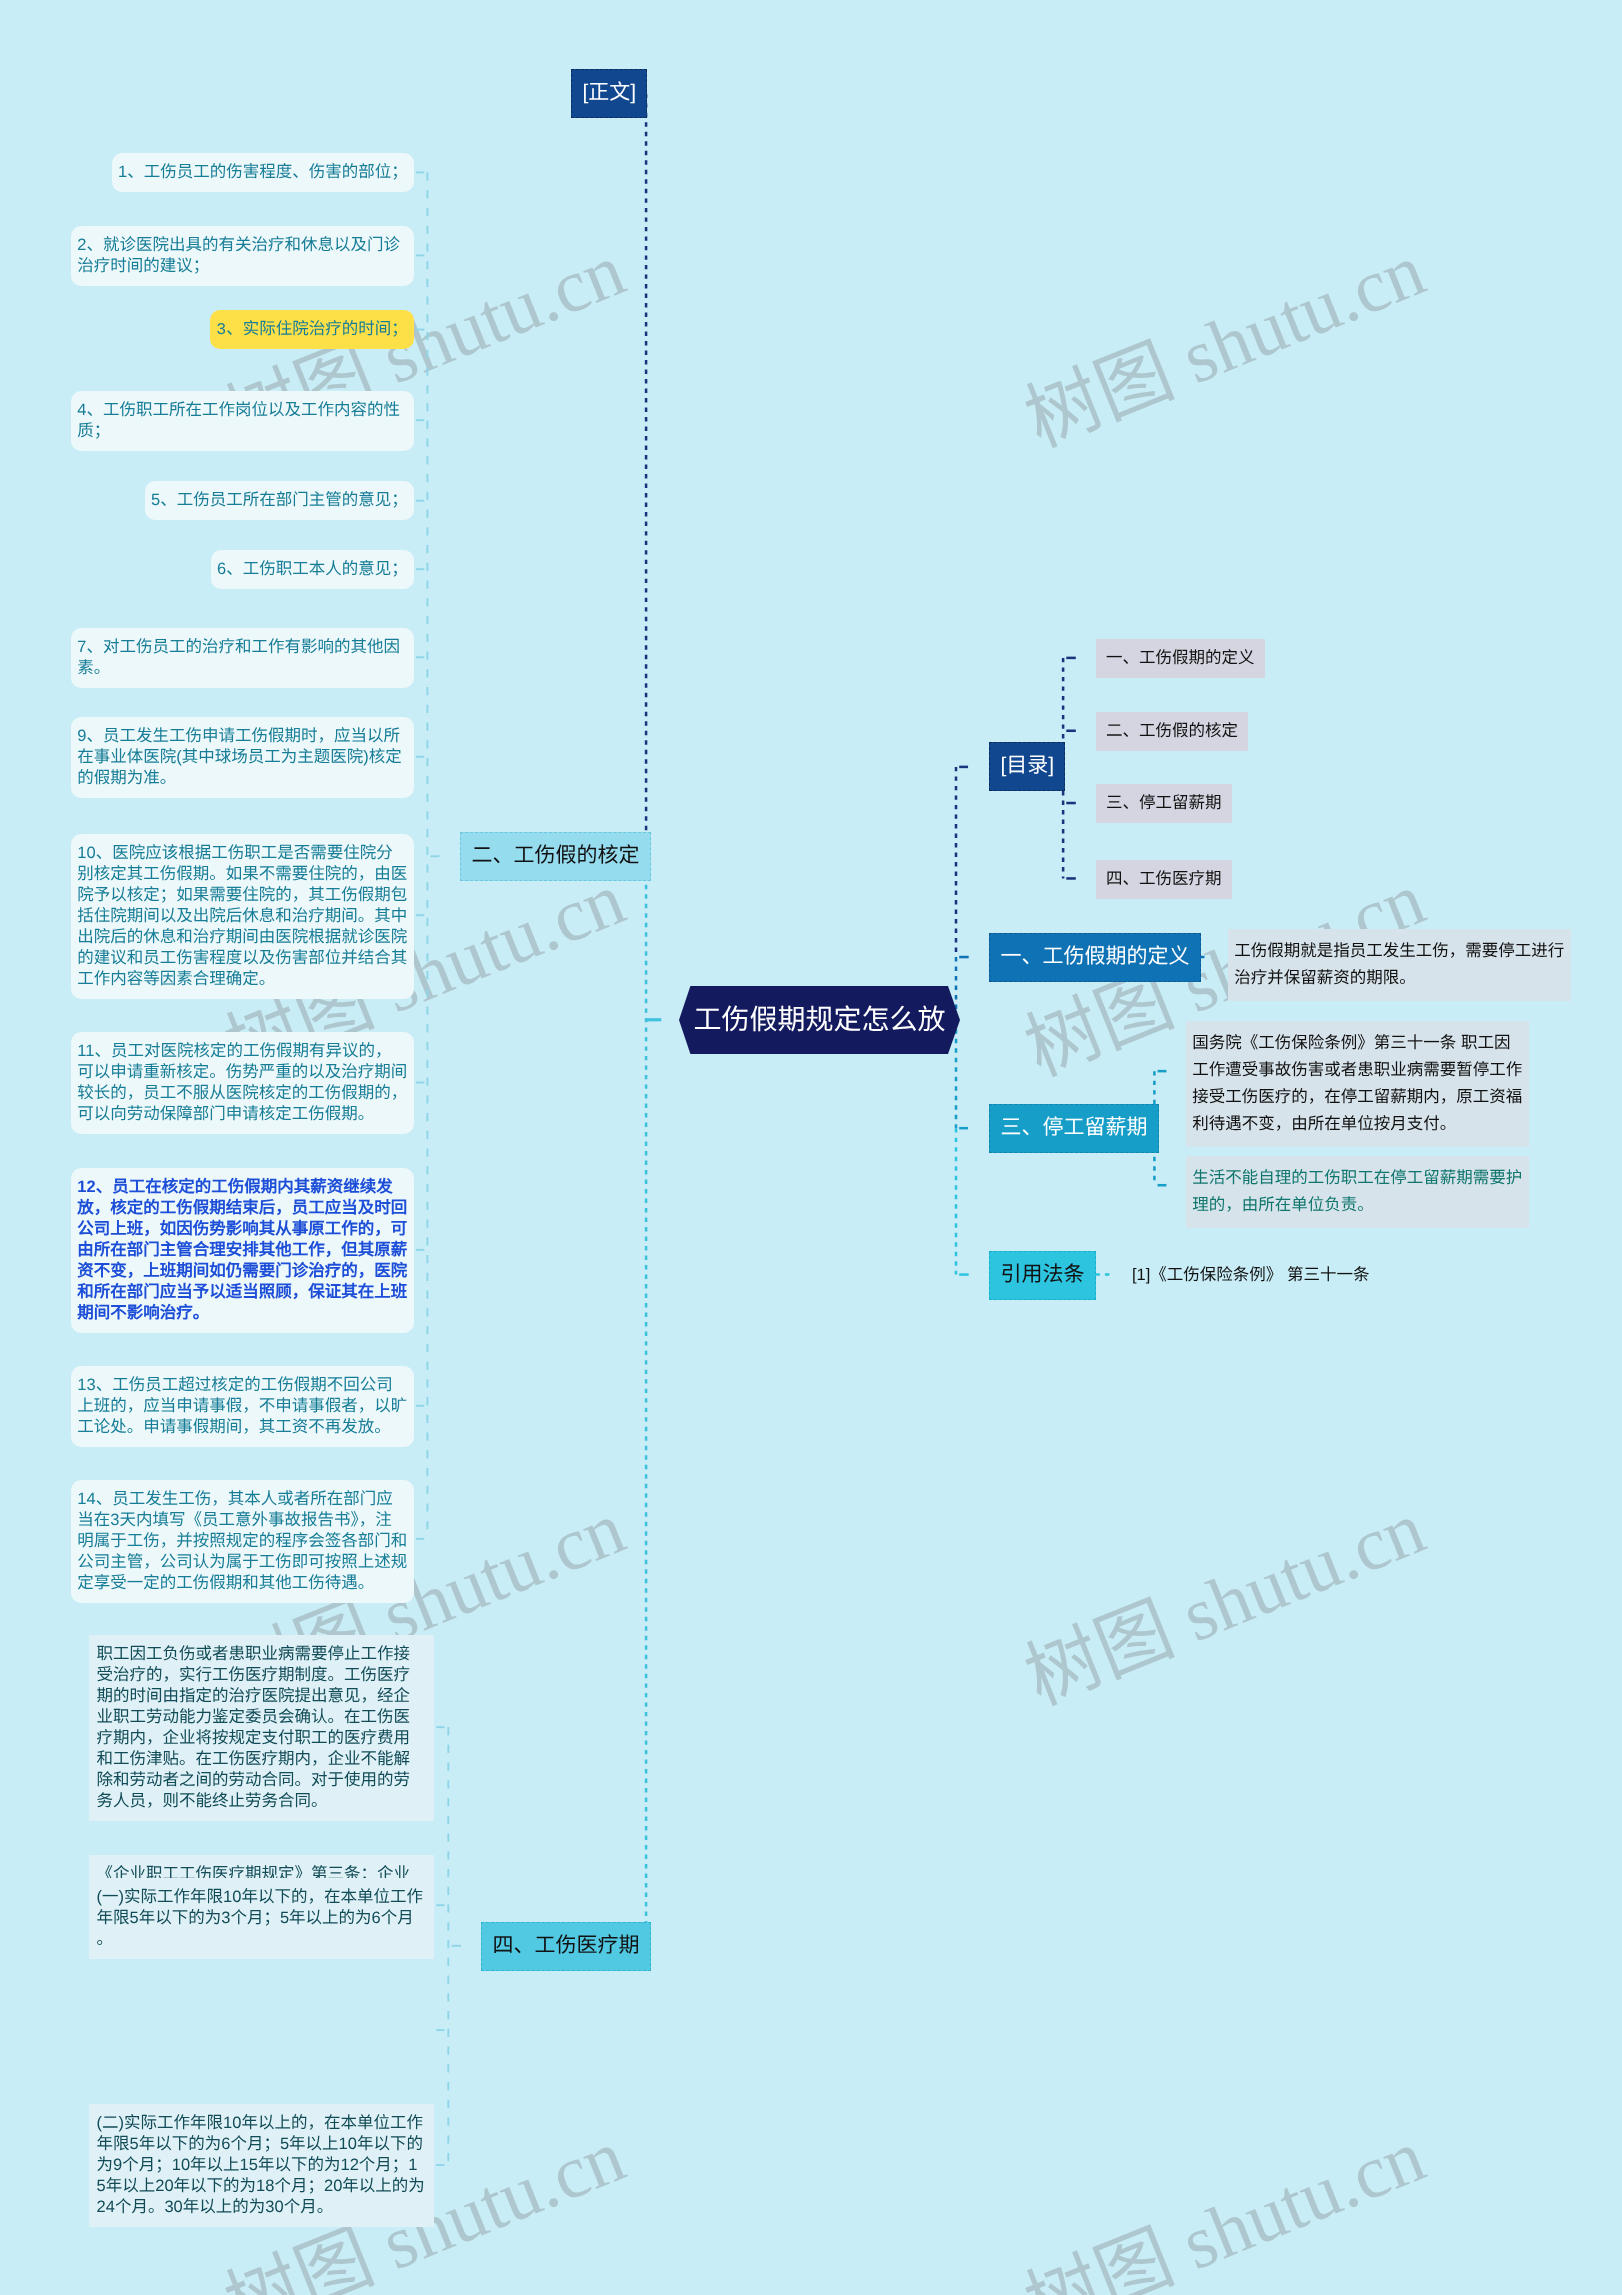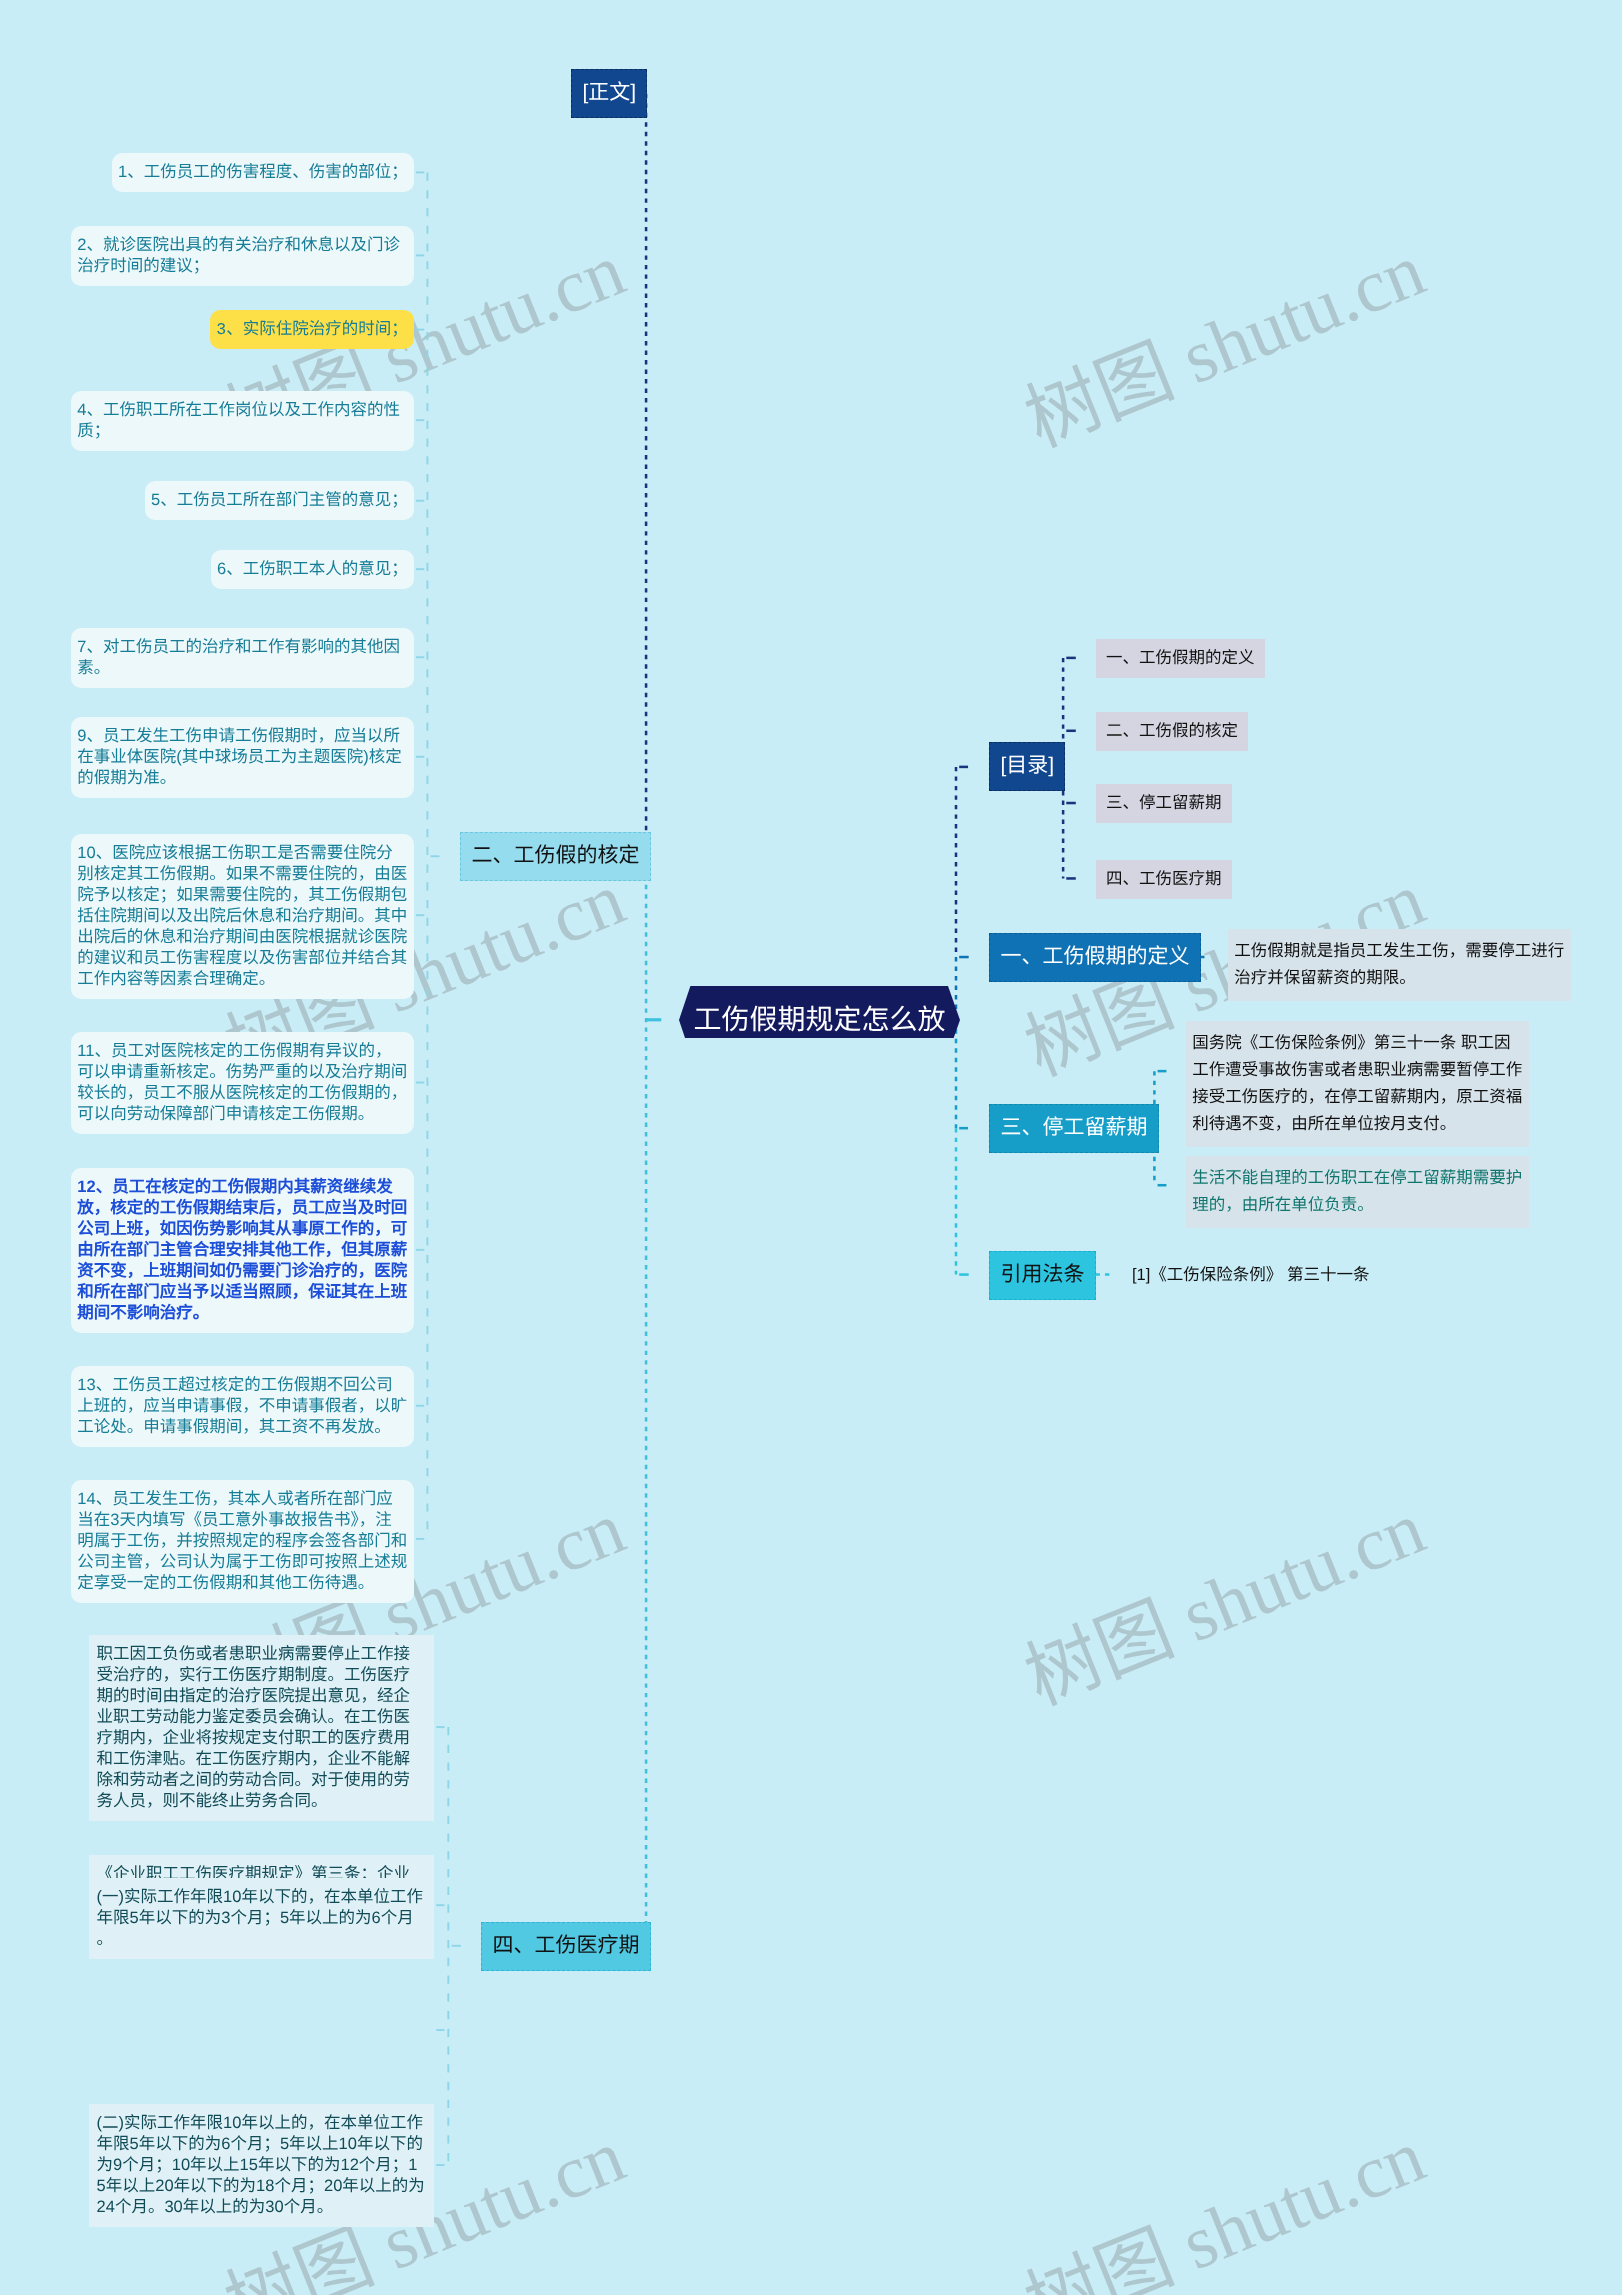--- a/index.html
+++ b/index.html
@@ -97,21 +97,21 @@
 <div class="node leaf" style="right: 1209px; top: 1032px; max-width: 343px; background: rgb(237, 248, 250); color: rgb(23, 125, 151);"><span>11、员工对医院核定的工伤假期有异议的，可以申请重新核定。伤势严重的以及治疗期间较长的，员工不服从医院核定的工伤假期的，可以向劳动保障部门申请核定工伤假期。</span></div>
 <div class="node leaf" style="right: 1209px; top: 1168px; max-width: 343px; background: rgb(237, 248, 250); color: #1d4ed8; font-weight: bold;"><span>12、员工在核定的工伤假期内其薪资继续发放，核定的工伤假期结束后，员工应当及时回公司上班，如因伤势影响其从事原工作的，可由所在部门主管合理安排其他工作，但其原薪资不变，上班期间如仍需要门诊治疗的，医院和所在部门应当予以适当照顾，保证其在上班期间不影响治疗。</span></div>
 <div class="node leaf" style="right: 1209px; top: 1366px; max-width: 343px; background: rgb(237, 248, 250); color: rgb(23, 125, 151);"><span>13、工伤员工超过核定的工伤假期不回公司上班的，应当申请事假，不申请事假者，以旷工论处。申请事假期间，其工资不再发放。</span></div>
 <div class="node leaf" style="right: 1209px; top: 1480px; max-width: 343px; background: rgb(237, 248, 250); color: rgb(23, 125, 151);"><span>14、员工发生工伤，其本人或者所在部门应当在3天内填写《员工意外事故报告书》，注明属于工伤，并按照规定的程序会签各部门和公司主管，公司认为属于工伤即可按照上述规定享受一定的工伤假期和其他工伤待遇。</span></div>
 <div class="node tagd" style="left:442px;top:832px;background:#96dcef;outline:1.3px dashed #6cc7de;outline-offset:-1.3px;"><span>二、工伤假的核定</span></div>
 <div class="node leafb" style="right: 1189px; top: 1635px; max-width: 345px; background: rgb(223, 241, 246); color: rgb(17, 75, 87);"><span>职工因工负伤或者患职业病需要停止工作接受治疗的，实行工伤医疗期制度。工伤医疗期的时间由指定的治疗医院提出意见，经企业职工劳动能力鉴定委员会确认。在工伤医疗期内，企业将按规定支付职工的医疗费用和工伤津贴。在工伤医疗期内，企业不能解除和劳动者之间的劳动合同。对于使用的劳务人员，则不能终止劳务合同。</span></div>
 <div class="node leafb" style="right: 1189px; top: 1855px; max-width: 345px; background: rgb(223, 241, 246); color: rgb(17, 75, 87);"><span>《企业职工工伤医疗期规定》第三条：企业职工因患病或因工负伤，需要停止工作医疗时，根据本人实际参加工作年限和在本单位工作年限，给予3个月到24个月的医疗期。</span></div>
 <div class="node leafb" style="right: 1189px; top: 1878px; max-width: 345px; background: rgb(223, 241, 246); color: rgb(17, 75, 87);"><span>(一)实际工作年限10年以下的，在本单位工作年限5年以下的为3个月；5年以上的为6个月。</span></div>
 <div class="node leafb" style="right: 1189px; top: 2104px; max-width: 345px; background: rgb(223, 241, 246); color: rgb(17, 75, 87);"><span>(二)实际工作年限10年以上的，在本单位工作年限5年以下的为6个月；5年以上10年以下的为9个月；10年以上15年以下的为12个月；15年以上20年以下的为18个月；20年以上的为24个月。30年以上的为30个月。</span></div>
 <div class="node tagd" style="left:463px;top:1922px;background:#51c9e3;outline:1.3px dashed #2fb4d2;outline-offset:-1.3px;"><span>四、工伤医疗期</span></div>
-<div class="node root" style="left: 661px; top: 986px; width: 281px; height: 52px; background: rgb(20, 26, 94); clip-path: polygon(11.4px 0px, 269px 0px, 281px 34px, 269px 68px, 11.4px 68px, 0px 34px); color: rgb(255, 255, 255);"><span>工伤假期规定怎么放</span></div>
+<div class="node root" style="left: 661px; top: 986px; width: 281px; height: 68px; background: rgb(20, 26, 94); clip-path: polygon(11.4px 0px, 269px 0px, 281px 34px, 269px 68px, 11.4px 68px, 0px 34px); color: rgb(255, 255, 255);"><span>工伤假期规定怎么放</span></div>
 <div class="node tag" style="left:971px;top:742px;background:#11478f;outline:1.3px dashed #0c2e5e;outline-offset:-1.3px;"><span>[目录]</span></div>
 <div class="node toc" style="left: 1078px; top: 639px; white-space: nowrap; background: rgb(213, 213, 226); color: rgb(17, 17, 17);"><span>一、工伤假期的定义</span></div>
 <div class="node toc" style="left: 1078px; top: 712px; white-space: nowrap; background: rgb(213, 213, 226); color: rgb(17, 17, 17);"><span>二、工伤假的核定</span></div>
 <div class="node toc" style="left: 1078px; top: 784px; white-space: nowrap; background: rgb(213, 213, 226); color: rgb(17, 17, 17);"><span>三、停工留薪期</span></div>
 <div class="node toc" style="left: 1078px; top: 860px; white-space: nowrap; background: rgb(213, 213, 226); color: rgb(17, 17, 17);"><span>四、工伤医疗期</span></div>
 <div class="node tag" style="left:971px;top:933px;background:#0f72b5;outline:1.3px dashed #0b5c93;outline-offset:-1.3px;"><span>一、工伤假期的定义</span></div>
 <div class="node detail" style="left: 1210px; top: 929px; max-width: 343px; background: rgb(215, 227, 234); color: rgb(16, 16, 16);"><span>工伤假期就是指员工发生工伤，需要停工进行治疗并保留薪资的期限。</span></div>
 <div class="node tag" style="left:971px;top:1104px;background:#179ec8;outline:1.3px dashed #1286ab;outline-offset:-1.3px;"><span>三、停工留薪期</span></div>
 <div class="node detail" style="left: 1168px; top: 1021px; max-width: 343px; background: rgb(215, 227, 234); color: rgb(16, 16, 16);"><span>国务院《工伤保险条例》第三十一条 职工因工作遭受事故伤害或者患职业病需要暂停工作接受工伤医疗的，在停工留薪期内，原工资福利待遇不变，由所在单位按月支付。</span></div>
 <div class="node detail" style="left: 1168px; top: 1156px; max-width: 343px; background: rgb(215, 227, 234); color: #0f766e;"><span>生活不能自理的工伤职工在停工留薪期需要护理的，由所在单位负责。</span></div>

